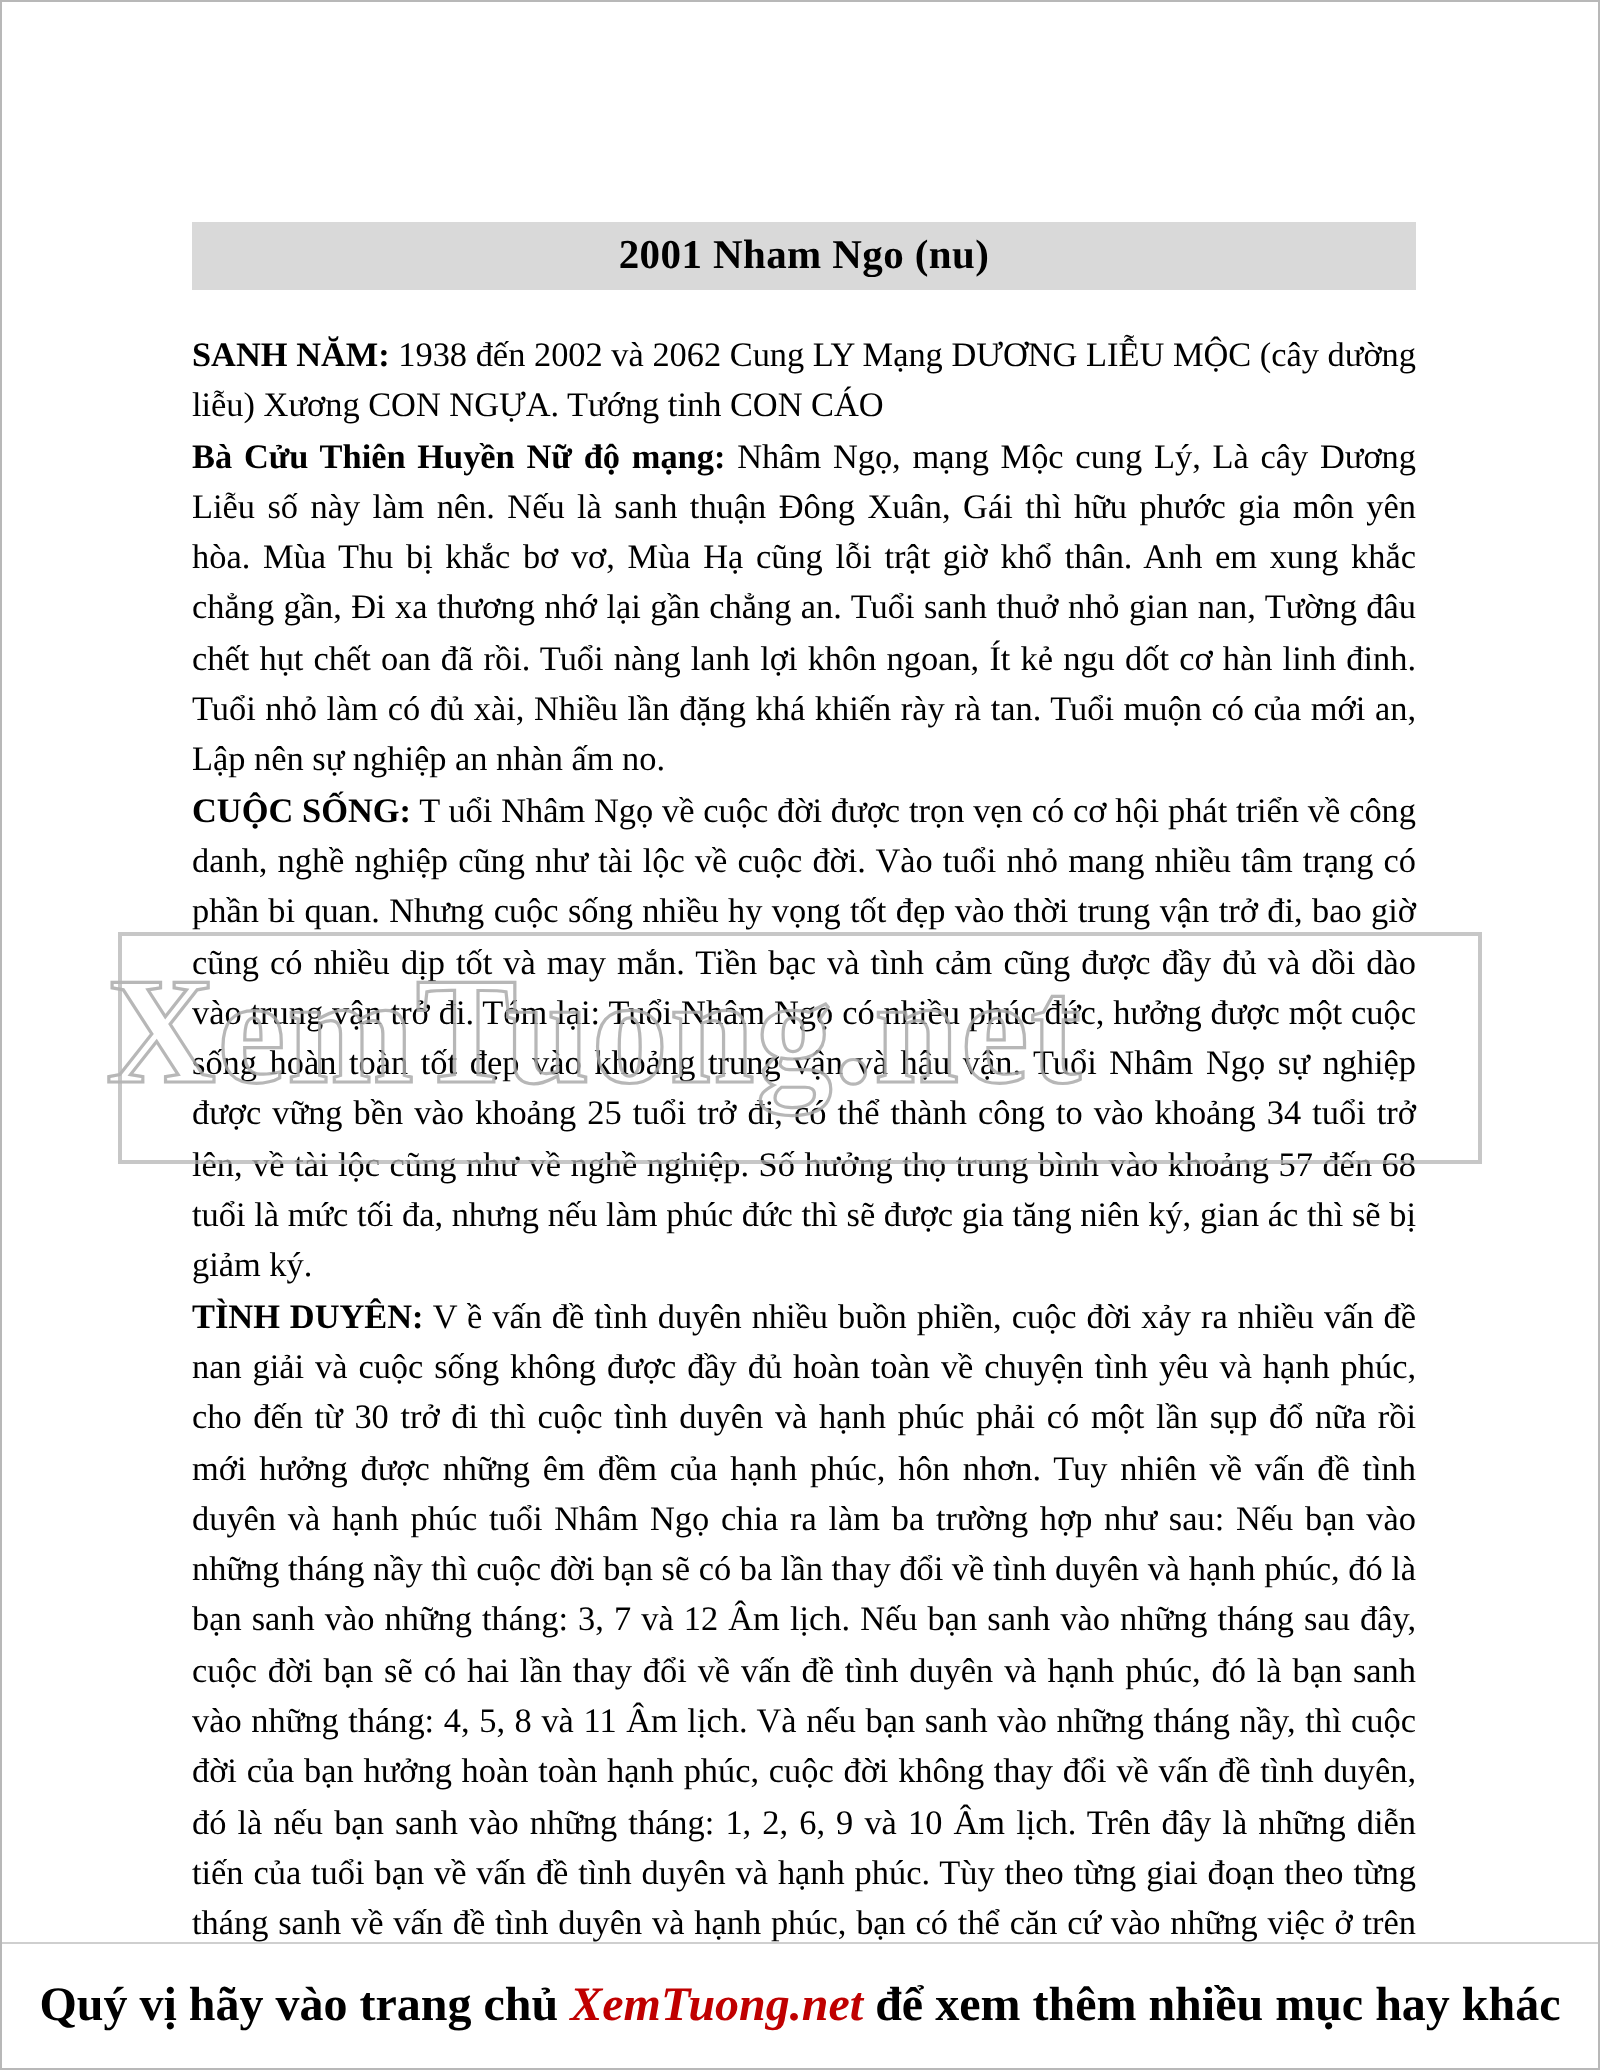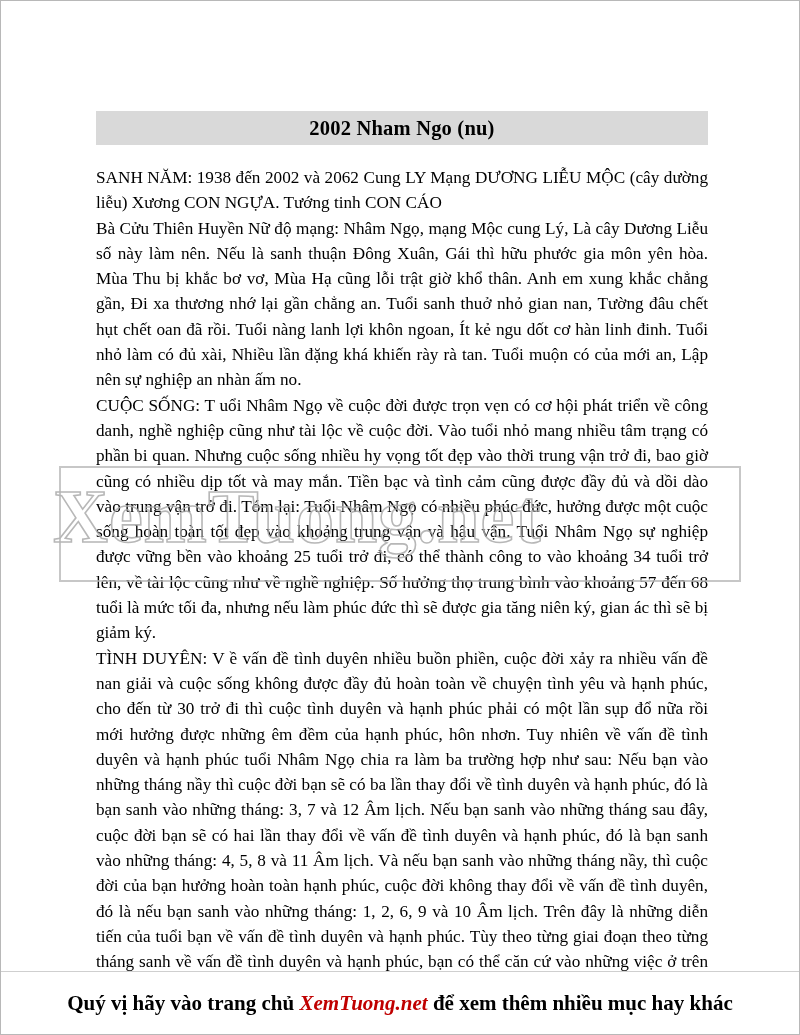--- a/index.html
+++ b/index.html
@@ -50,21 +50,21 @@
     font-size: 17.2px;
     line-height: 25.3px;
     text-align: justify;
     text-justify: inter-word;
     font-family: "Liberation Serif", serif;
   }
   .body-text p {
     margin: 0;
   }
   .lead {
-    font-weight: normal;
+    font-weight: bold;
   }
   .watermark {
     position: absolute;
     left: 52px;
     top: 455px;
     width: 700px;
     height: 140px;
     pointer-events: none;
     z-index: 5;
   }
@@ -93,21 +93,21 @@
     bottom: 0;
     width: 798px;
     height: 62px;
     border-top: 1px solid #cfcfcf;
     display: flex;
     align-items: center;
     justify-content: center;
     background: #ffffff;
   }
   .footer-line {
-    font-size: 21px;
+    font-size: 24px;
     font-family: "Liberation Serif", serif;
     white-space: nowrap;
     text-align: center;
   }
   .footer-line .bold-dark {
     font-weight: bold;
   }
   .footer-line .brand {
     font-weight: bold;
     font-style: italic;
@@ -115,21 +115,21 @@
   }
 </style>
 </head>
 <body>
 
 <div class="page">
 
   <div class="content">
 
     <div class="title-bar">
-      <h1>2002 Nham Ngo (nu)</h1>
+      <h1>2001 Nham Ngo (nu)</h1>
     </div>
 
     <div class="body-text">
 
       <p><span class="lead">SANH NĂM:</span><span> 1938 đến 2002 và 2062 Cung LY Mạng DƯƠNG LIỄU MỘC (cây dường liễu) Xương CON NGỰA. Tướng tinh CON CÁO</span></p>
 
       <p><span class="lead">Bà Cửu Thiên Huyền Nữ độ mạng:</span><span> Nhâm Ngọ, mạng Mộc cung Lý, Là cây Dương Liễu số này làm nên. Nếu là sanh thuận Đông Xuân, Gái thì hữu phước gia môn yên hòa. Mùa Thu bị khắc bơ vơ, Mùa Hạ cũng lỗi trật giờ khổ thân. Anh em xung khắc chẳng gần, Đi xa thương nhớ lại gần chẳng an. Tuổi sanh thuở nhỏ gian nan, Tường đâu chết hụt chết oan đã rồi. Tuổi nàng lanh lợi khôn ngoan, Ít kẻ ngu dốt cơ hàn linh đinh. Tuổi nhỏ làm có đủ xài, Nhiều lần đặng khá khiến rày rà tan. Tuổi muộn có của mới an, Lập nên sự nghiệp an nhàn ấm no.</span></p>
 
       <p><span class="lead">CUỘC SỐNG:</span><span> T uổi Nhâm Ngọ về cuộc đời được trọn vẹn có cơ hội phát triển về công danh, nghề nghiệp cũng như tài lộc về cuộc đời. Vào tuổi nhỏ mang nhiều tâm trạng có phần bi quan. Nhưng cuộc sống nhiều hy vọng tốt đẹp vào thời trung vận trở đi, bao giờ cũng có nhiều dịp tốt và may mắn. Tiền bạc và tình cảm cũng được đầy đủ và dồi dào vào trung vận trở đi. Tóm lại: Tuổi Nhâm Ngọ có nhiều phúc đức, hưởng được một cuộc sống hoàn toàn tốt đẹp vào khoảng trung vận và hậu vận. Tuổi Nhâm Ngọ sự nghiệp được vững bền vào khoảng 25 tuổi trở đi, có thể thành công to vào khoảng 34 tuổi trở lên, về tài lộc cũng như về nghề nghiệp. Số hưởng thọ trung bình vào khoảng 57 đến 68 tuổi là mức tối đa, nhưng nếu làm phúc đức thì sẽ được gia tăng niên ký, gian ác thì sẽ bị giảm ký.</span></p>
 

